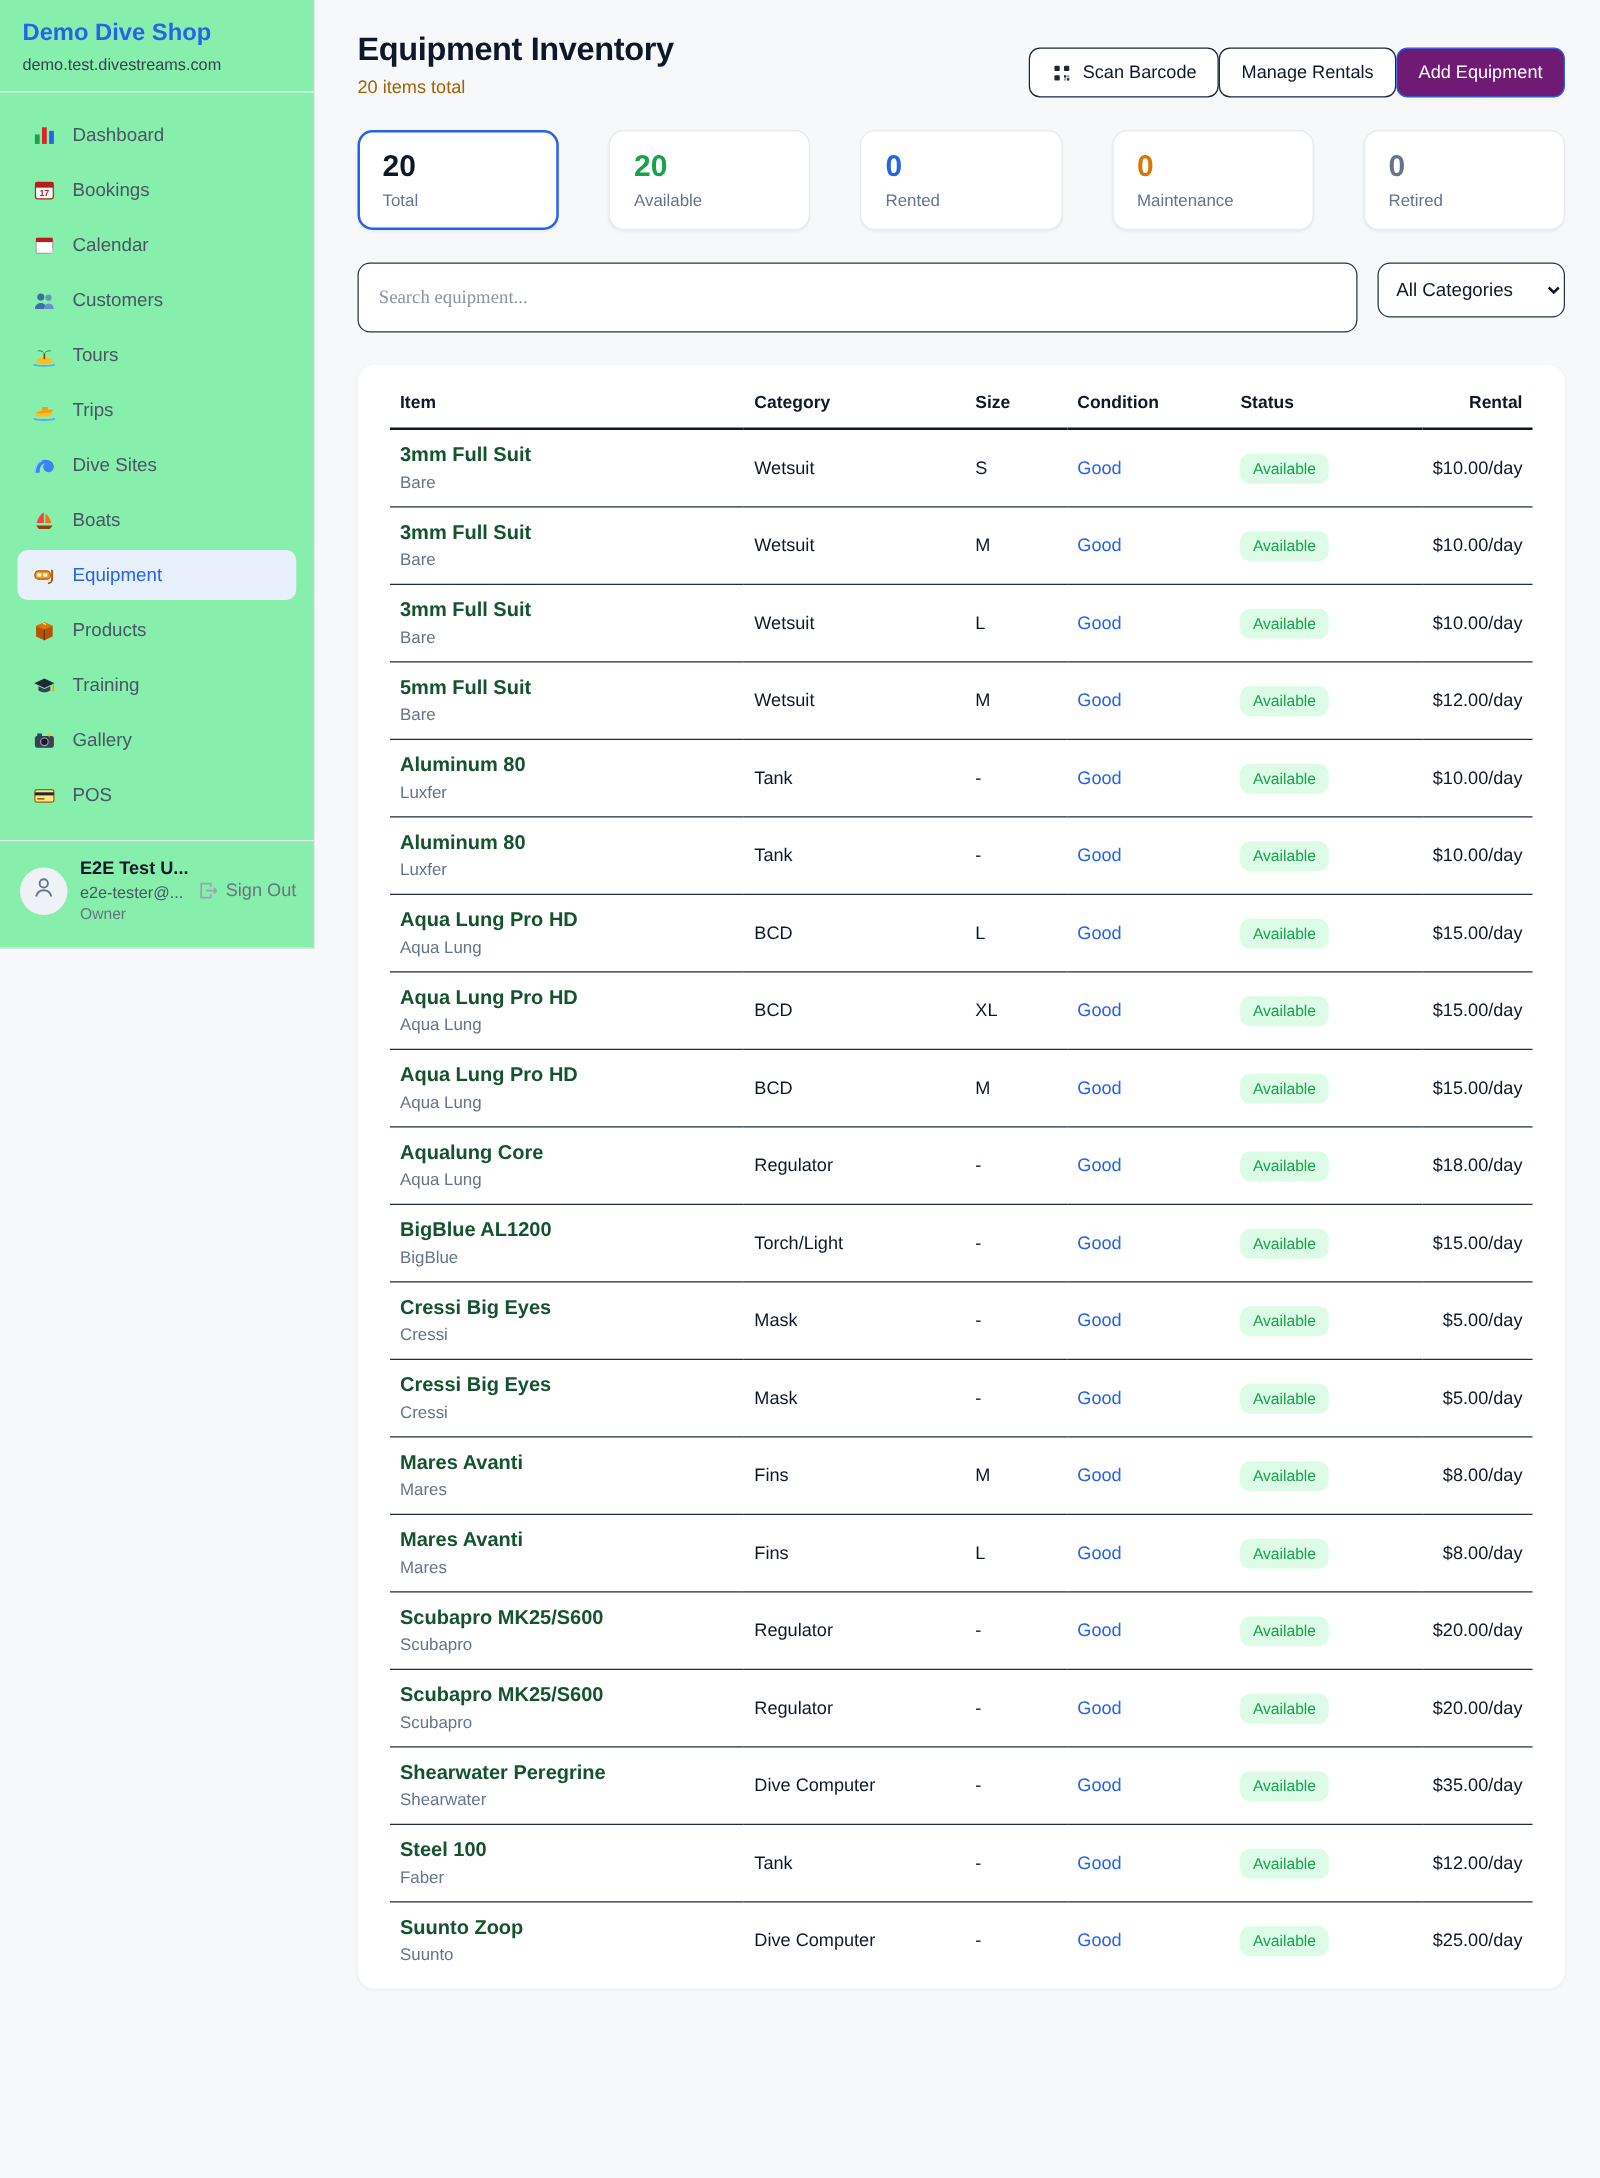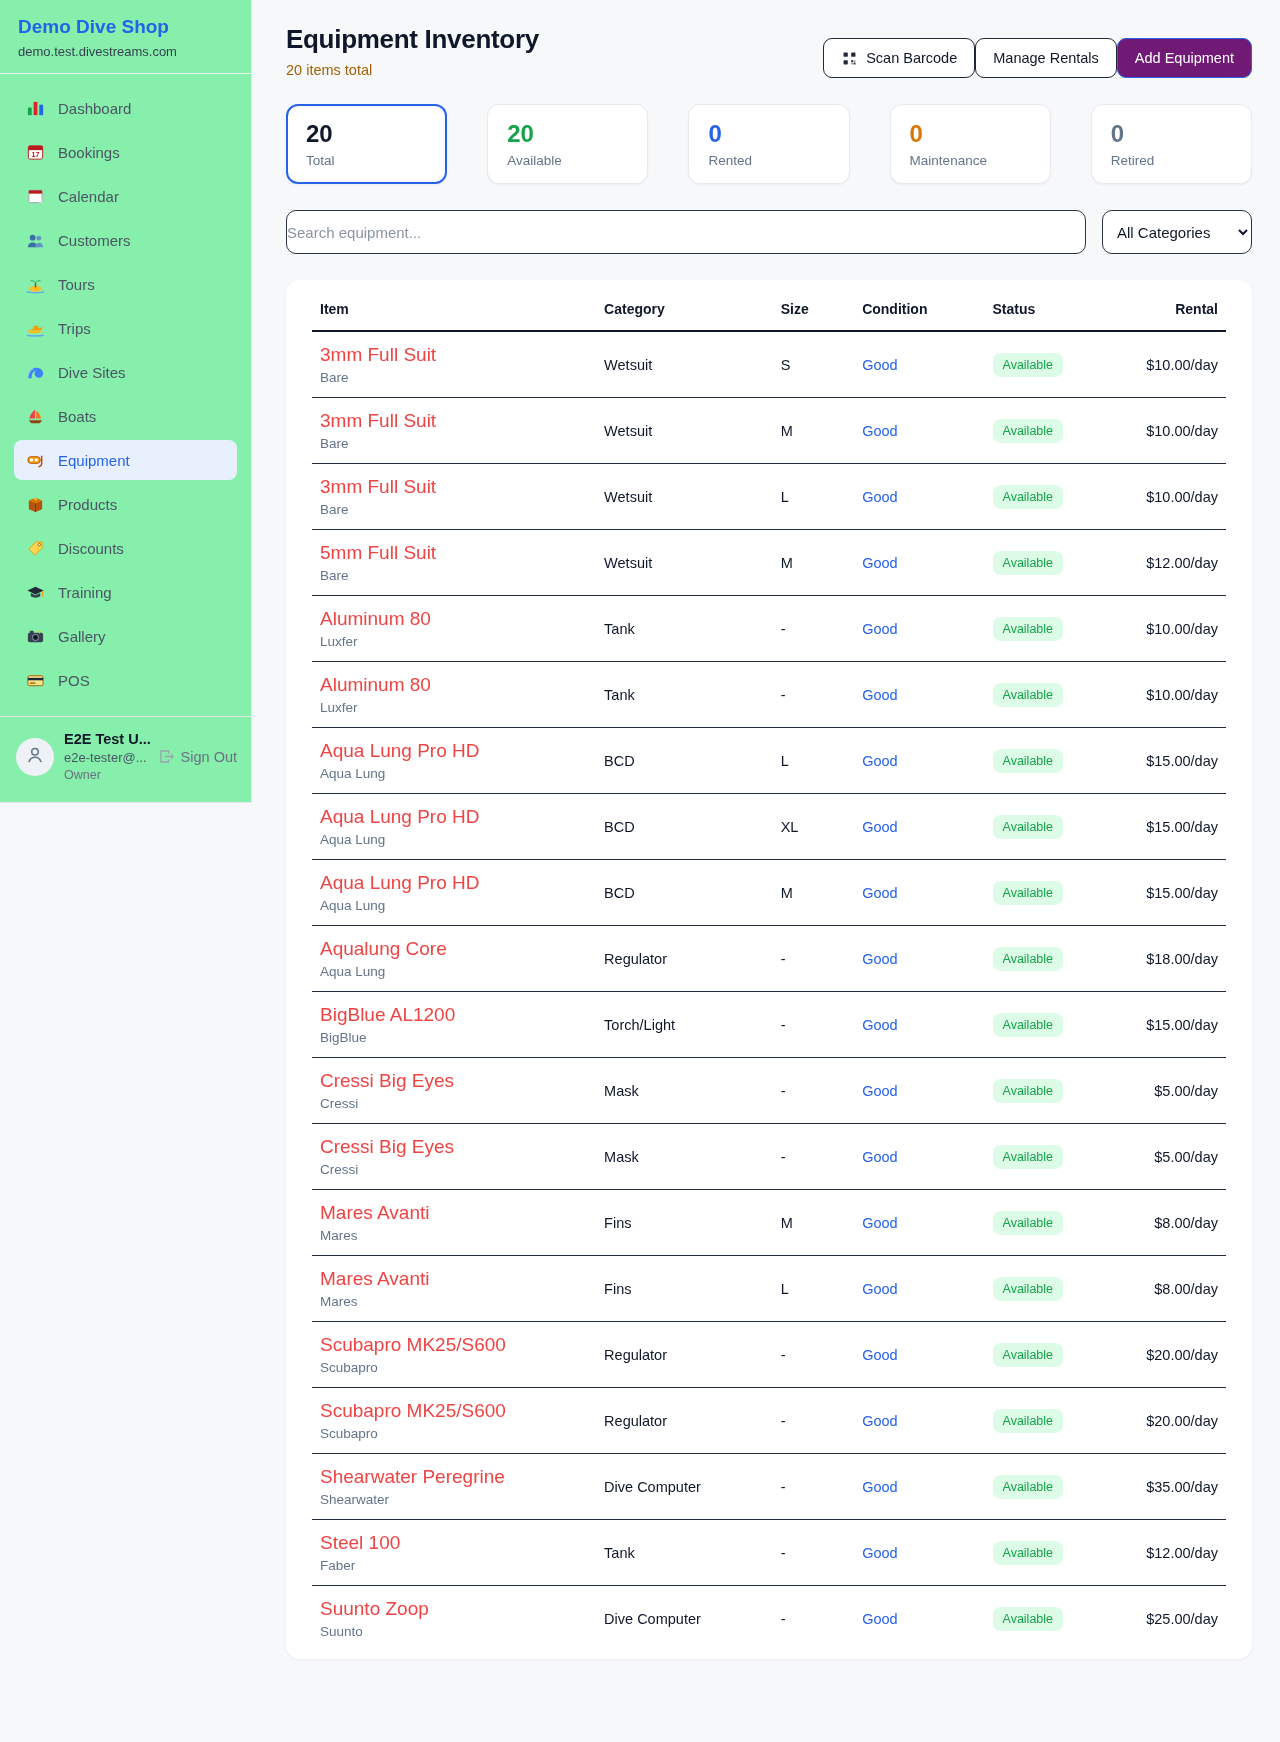--- a/index.html
+++ b/index.html
@@ -47,36 +47,36 @@
   .btn.primary{background:#701a75;border-color:#2563eb;color:#fff;font-weight:500}
   .btn .ic{width:17px;height:17px;display:inline-flex}
   .btn .ic svg{width:100%;height:100%}
   .stats{display:flex;gap:40px;margin-top:26px}
   .stat-card{flex:1;background:#fff;border:1px solid #e7eaf0;border-radius:12px;
     padding:15px 19px;box-shadow:0 1px 2px rgba(15,23,42,.05);cursor:pointer}
   .stat-card.active{border:2px solid #2563eb;padding:14px 18px}
   .stat-value{font-size:24px;font-weight:bold}
   .stat-label{font-size:13.5px;color:#64748b;margin-top:5px}
   .filter-row{display:flex;gap:16px;margin-top:26px}
-  .search-input{flex:1;height:44px;border:1px solid #2b3544;border-radius:10px;
-    padding:0 0;font-size:15px;background:#fff;outline:none;color:#0f172a;
-    font-family:Liberation Sans, sans-serif}
+  .search-input{flex:1;height:56px;border:1px solid #2b3544;border-radius:10px;
+    padding:0 16px;font-size:15px;background:#fff;outline:none;color:#0f172a;
+    font-family:Liberation Serif, serif}
   .search-input::placeholder{color:#8a94a3}
   .category-select{height:44px;border:1px solid #2b3544;border-radius:10px;
     background:#fff;font-size:15px;padding:0 10px;width:150px;color:#0f172a;
     font-family:"Liberation Sans","DejaVu Sans",sans-serif}
   .table-card{background:#fff;border-radius:14px;margin-top:26px;
     padding:4px 26px 8px;box-shadow:0 1px 3px rgba(15,23,42,.06)}
   table{width:100%;border-collapse:collapse}
   th{font-size:14px;font-weight:bold;text-align:left;padding:17px 8px 13px;
     border-bottom:2px solid #0f172a}
   th.right,td.right{text-align:right}
   td{padding:12px 8px;border-bottom:1px solid #212b3b;vertical-align:middle}
   tbody tr:last-child td{border-bottom:none}
-  .item-name{color:#ef4444;font-size:19px;font-weight:400;cursor:pointer}
+  .item-name{color:#14532d;font-size:16px;font-weight:700;cursor:pointer}
   .item-brand{color:#64748b;font-size:13.5px;margin-top:4px}
   .cat{font-size:14.5px}
   .cond{color:#2563eb;font-size:14.5px;cursor:pointer}
   .badge{display:inline-block;background:#dcfce7;color:#16a34a;font-size:12.5px;
     padding:5px 10px;border-radius:8px}
   .rental{font-size:14.5px}
 </style>
 </head>
 <body>
 
@@ -181,29 +181,20 @@
       <div class="nav-item">
         <span class="nav-icon">
           <svg viewBox="0 0 20 20">
             <path d="M3 6l7-3 7 3v9l-7 3-7-3z" fill="#b45309"></path>
             <path d="M3 6l7 3 7-3-7-3z" fill="#d97706"></path>
             <path d="M10 9v9" stroke="#78350f"></path>
             <path d="M8.5 3.6l3 1.3" stroke="#fcd34d" stroke-width="1.4"></path>
           </svg>
         </span>
         <span class="nav-label">Products</span>
-      </div>
-      <div class="nav-item">
-        <span class="nav-icon">
-          <svg viewBox="0 0 20 20">
-            <path d="M3 10.5L10.5 3H17v6.5L9.5 17z" fill="#fcd34d" stroke="#d6a419"></path>
-            <circle cx="14" cy="6" r="1.3" fill="#fff" stroke="#a16207"></circle>
-          </svg>
-        </span>
-        <span class="nav-label">Discounts</span>
       </div>
       <div class="nav-item">
         <span class="nav-icon">
           <svg viewBox="0 0 20 20">
             <path d="M10 4L1.5 8 10 12l8.5-4z" fill="#1f2937"></path>
             <path d="M5 10.5V14c2.5 2 7.5 2 10 0v-3.5l-5 2.3z" fill="#374151"></path>
             <path d="M17.5 8.5V13" stroke="#f59e0b" stroke-width="1.2"></path>
             <circle cx="17.5" cy="13.8" r="1" fill="#f59e0b"></circle>
           </svg>
         </span>

